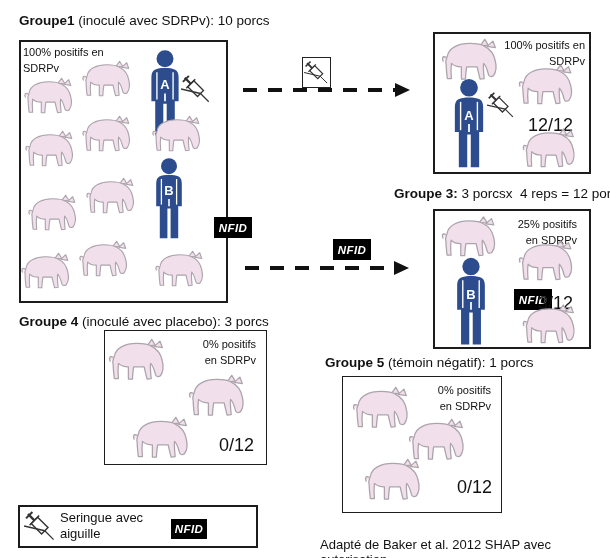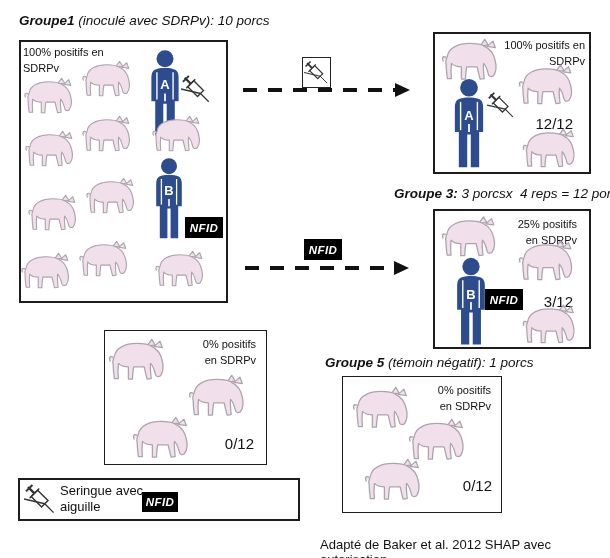--- a/index.html
+++ b/index.html
@@ -1,39 +1,39 @@
 <!DOCTYPE html>
 <html style="--ink: #111111; --pig-fill: #f2dfec; --pig-stroke: #aba4ab; --person-blue: #2c4c8e; --nfid-bg: #000000; --nfid-fg: #ffffff;"><head>
 <meta charset="utf-8">
 <style>
   html,body{margin:0;padding:0;background:#fff;}
   .canvas{
     position:relative;width:610px;height:558px;background:#fff;overflow:hidden;
     font-family:"Liberation Sans","DejaVu Sans",sans-serif;color:var(--ink,#000);
   }
-  .title{position:absolute;font-size:13.5px;line-height:15px;white-space:pre;font-style:italic;}
+  .title{position:absolute;font-size:13.5px;line-height:15px;white-space:pre;}
   .title .b{font-weight:bold;}
   .gbox{position:absolute;border:2px solid #1c1c1c;box-sizing:border-box;background:#fff;}
   .gbox.thin{border-width:1.5px;}
   .status{position:absolute;font-size:11px;line-height:16px;white-space:pre-line;}
   .status.right{text-align:right;}
-  .ratio{position:absolute;font-size:15px;}
+  .ratio{position:absolute;font-size:18px;}
   .pig{position:absolute;overflow:visible;}
   .pig-body{fill:var(--pig-fill);stroke:var(--pig-stroke);stroke-width:2.2;stroke-linejoin:round;}
   .person{position:absolute;}
   .person svg{width:100%;height:100%;}
   .pbody{fill:var(--person-blue);}
   .plabel{
     position:absolute;top:33%;left:0;width:100%;text-align:center;
     color:#fff;font-weight:bold;font-size:13px;
   }
   .nfid{
     position:absolute;background:var(--nfid-bg);color:var(--nfid-fg);
     display:flex;align-items:center;justify-content:center;
-    font-weight:bold;font-style:italic;font-size:11.5px;letter-spacing:.4px;
+    font-weight:bold;font-style:italic;font-size:11.5px;letter-spacing:.4px;margin-left:29px;
   }
   .syr{position:absolute;}
   .syr svg{width:100%;height:100%;}
   .syr-strokes{stroke:#333;fill:none;}
   .syrbox{position:absolute;border:1.5px solid #222;box-sizing:border-box;background:#fff;
     display:flex;align-items:center;justify-content:center;}
   .dash{position:absolute;height:4px;
     background:repeating-linear-gradient(to right,var(--ink) 0,var(--ink) 14px,transparent 14px,transparent 25px);}
   .ahead{position:absolute;width:0;height:0;
     border-left:15px solid var(--ink);border-top:7px solid transparent;border-bottom:7px solid transparent;}
@@ -78,20 +78,21 @@
         </g>
       </symbol>
     </defs>
   </svg>
 
   <div class="title" style="left:19px;top:13px"><span class="b">Groupe1</span><span> (inoculé avec SDRPv): 10 porcs</span></div>
 
 
   <div class="title" style="left:394px;top:186px"><span class="b">Groupe 3:</span><span> 3 porcsx  4 reps = 12 porcs</span></div>
 
+  <div class="title" style="left:19px;top:314px"><span class="b">Groupe 4</span><span> (inoculé avec placebo): 3 porcs</span></div>
 
   <div class="title" style="left:325px;top:355px"><span class="b">Groupe 5</span><span> (témoin négatif): 1 porcs</span></div>
 
   <div class="gbox" style="left:19px;top:40px;width:209px;height:263px">
     <div class="status" style="left:2px;top:2px">100% positifs en
 SDRPv</div>
 
     <svg class="pig" style="left:0px;top:33px;width:66px;height:44px">
         <use href="#pig"></use>
       </svg>
@@ -225,21 +226,21 @@
 en SDRPv</div>
     <svg class="pig" style="left:62px;top:40px;width:76px;height:48px">
         <use href="#pig"></use>
       </svg>
     <svg class="pig" style="left:18px;top:80px;width:76px;height:48px">
         <use href="#pig"></use>
       </svg>
     <div class="ratio" style="right:9px;top:100px">0/12</div>
   </div>
 
-  <div class="gbox" style="left:18px;top:478px;width:282px;height:43px">
+  <div class="gbox" style="left:18px;top:505px;width:240px;height:43px">
     <div class="syr" style="left:4px;top:2px;width:32px;height:34px"><svg>
           <use href="#syringe"></use>
         </svg></div>
     <div class="legend-text" style="left:40px;top:3px">Seringue avec
 aiguille</div>
     <div class="nfid" style="left:122px;top:12px;width:36px;height:20px">NFID</div>
   </div>
 
   <div class="footer" style="left:320px;top:537px">Adapté de Baker et al. 2012 SHAP avec autorisation</div>
 

